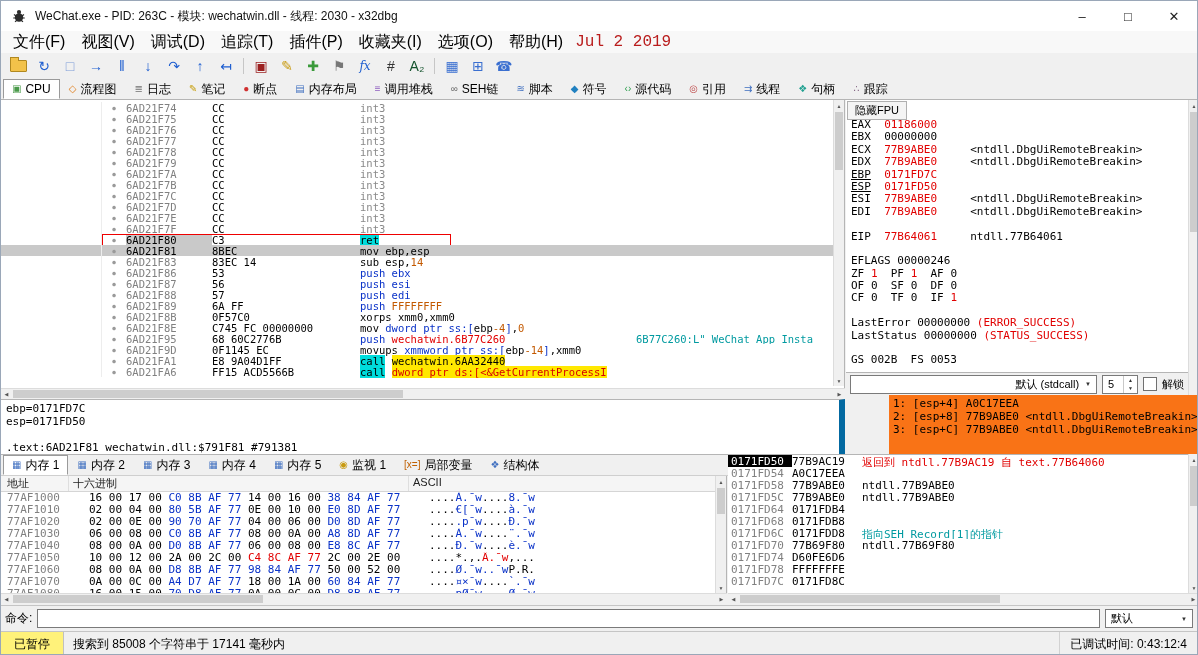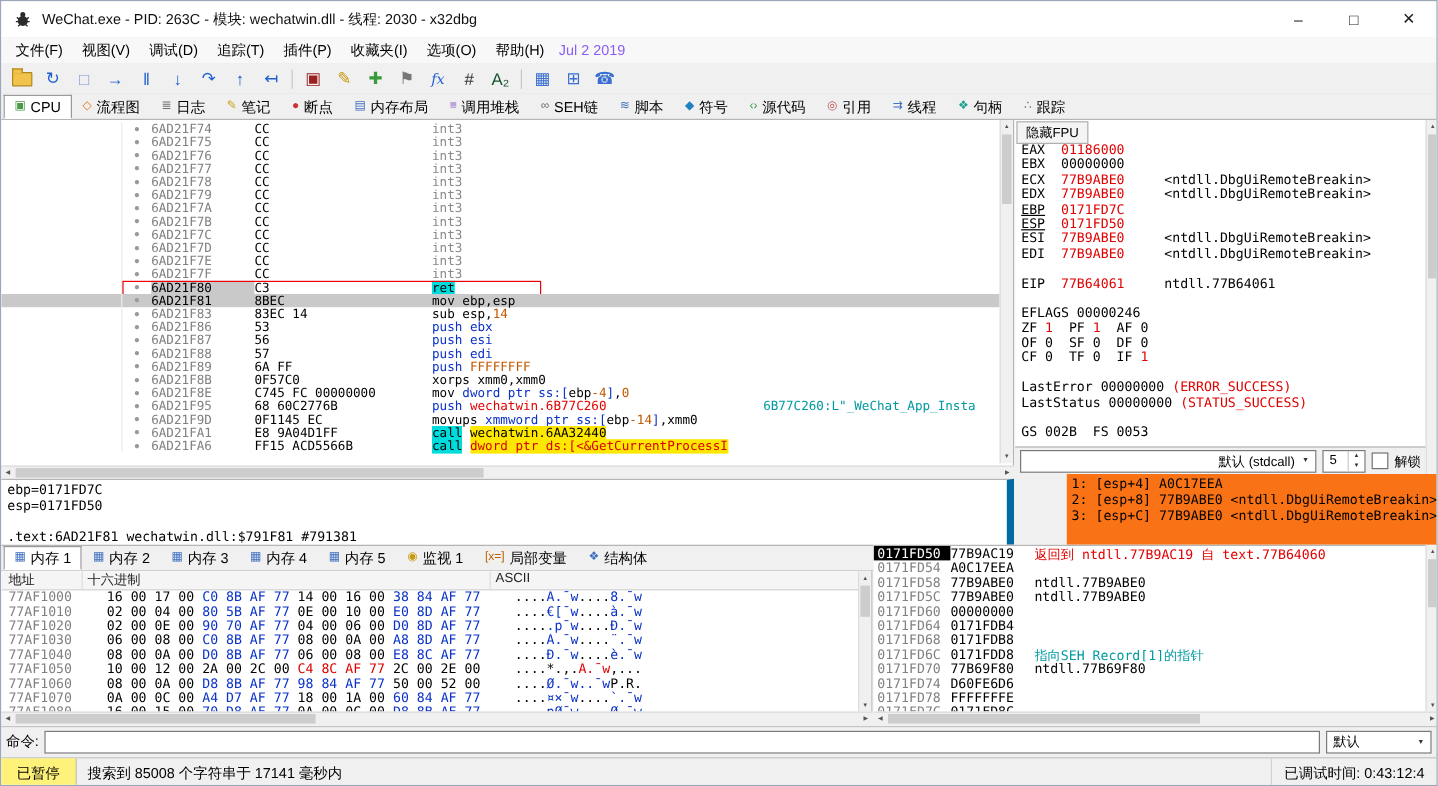--- a/index.html
+++ b/index.html
@@ -8,23 +8,23 @@
   .app{position:absolute;inset:0;border:1px solid #9aa7b8;box-sizing:border-box;background:#f0f0f0;overflow:hidden;}
 
   
   .titlebar{position:absolute;left:0;top:0;right:0;height:30px;background:#ffffff;display:flex;align-items:center;border-bottom:1px solid #e6e6e6;}
   .title-icon{width:16px;height:16px;margin:0 8px 0 10px;flex:none;}
   .title-text{font-size:12px;color:#111;white-space:nowrap;}
   .title-controls{margin-left:auto;display:flex;height:100%;}
   .tc-btn{width:46px;display:flex;align-items:center;justify-content:center;font-size:13px;color:#222;}
 
   
-  .menubar{position:absolute;left:0;top:30px;right:0;height:22px;background:#f8f8f8;display:flex;align-items:center;font-size:12px;padding-left:4px;border-bottom:1px solid #e3e3e3;}
+  .menubar{position:absolute;left:0;top:30px;right:0;height:22px;background:#f8f8f8;display:flex;align-items:center;font-size:16px;padding-left:4px;border-bottom:1px solid #e3e3e3;}
   .menu-item{padding:3px 8px;color:#000;white-space:nowrap;}
-  .menu-date{color:#8b5cf6;margin-left:4px;white-space:nowrap;}
+  .menu-date{color:#b91c1c;margin-left:4px;white-space:nowrap;font-family:Liberation Mono, monospace;}
 
   
   .toolbar{position:absolute;left:0;top:52px;right:0;height:25px;background:#f0f0f0;display:flex;align-items:center;padding-left:4px;border-bottom:1px solid #dcdcdc;}
   .tb-btn{width:24px;height:22px;display:flex;align-items:center;justify-content:center;font-size:14px;margin:0 1px;flex:none;}
   .tb-sep{width:1px;height:16px;background:#c6c6c6;margin:0 4px;flex:none;}
   .tb-fx{font-style:italic;font-family:"DejaVu Serif",serif;font-size:12px;}
   .tb-folder{width:15px;height:10px;background:#f2c24a;border:1px solid #b08820;border-radius:1px;position:relative;}
   .tb-folder::before{content:'';position:absolute;top:-4px;left:-1px;width:7px;height:3px;background:#f2c24a;border:1px solid #b08820;border-bottom:none;}
 
   
@@ -410,21 +410,20 @@
     <div class="sb-t" style="left:12px;width:250px"></div>
     <div class="sb-a sb-ar">▶</div>
   </div>
 
   <div class="stack-pane">
     <div id="stack-rows">
         <div class="stack-row"><span class="st-addr sel">0171FD50</span><span class="st-val">77B9AC19</span><span class="st-comment"><span class="c-r">返回到 ntdll.77B9AC19 自 text.77B64060</span></span></div>
         <div class="stack-row"><span class="st-addr">0171FD54</span><span class="st-val">A0C17EEA</span><span class="st-comment"></span></div>
         <div class="stack-row"><span class="st-addr">0171FD58</span><span class="st-val">77B9ABE0</span><span class="st-comment"><span class="c-k">ntdll.77B9ABE0</span></span></div>
         <div class="stack-row"><span class="st-addr">0171FD5C</span><span class="st-val">77B9ABE0</span><span class="st-comment"><span class="c-k">ntdll.77B9ABE0</span></span></div>
-        <div class="stack-row"><span class="st-addr">0171FD60</span><span class="st-val">00000000</span><span class="st-comment"></span></div>
         <div class="stack-row"><span class="st-addr">0171FD64</span><span class="st-val">0171FDB4</span><span class="st-comment"></span></div>
         <div class="stack-row"><span class="st-addr">0171FD68</span><span class="st-val">0171FDB8</span><span class="st-comment"></span></div>
         <div class="stack-row"><span class="st-addr">0171FD6C</span><span class="st-val">0171FDD8</span><span class="st-comment"><span class="c-cy">指向SEH_Record[1]的指针</span></span></div>
         <div class="stack-row"><span class="st-addr">0171FD70</span><span class="st-val">77B69F80</span><span class="st-comment"><span class="c-k">ntdll.77B69F80</span></span></div>
         <div class="stack-row"><span class="st-addr">0171FD74</span><span class="st-val">D60FE6D6</span><span class="st-comment"></span></div>
         <div class="stack-row"><span class="st-addr">0171FD78</span><span class="st-val">FFFFFFFE</span><span class="st-comment"></span></div>
         <div class="stack-row"><span class="st-addr">0171FD7C</span><span class="st-val">0171FD8C</span><span class="st-comment"></span></div>
       </div>
   </div>
   <div class="vsb stack-vsb">

